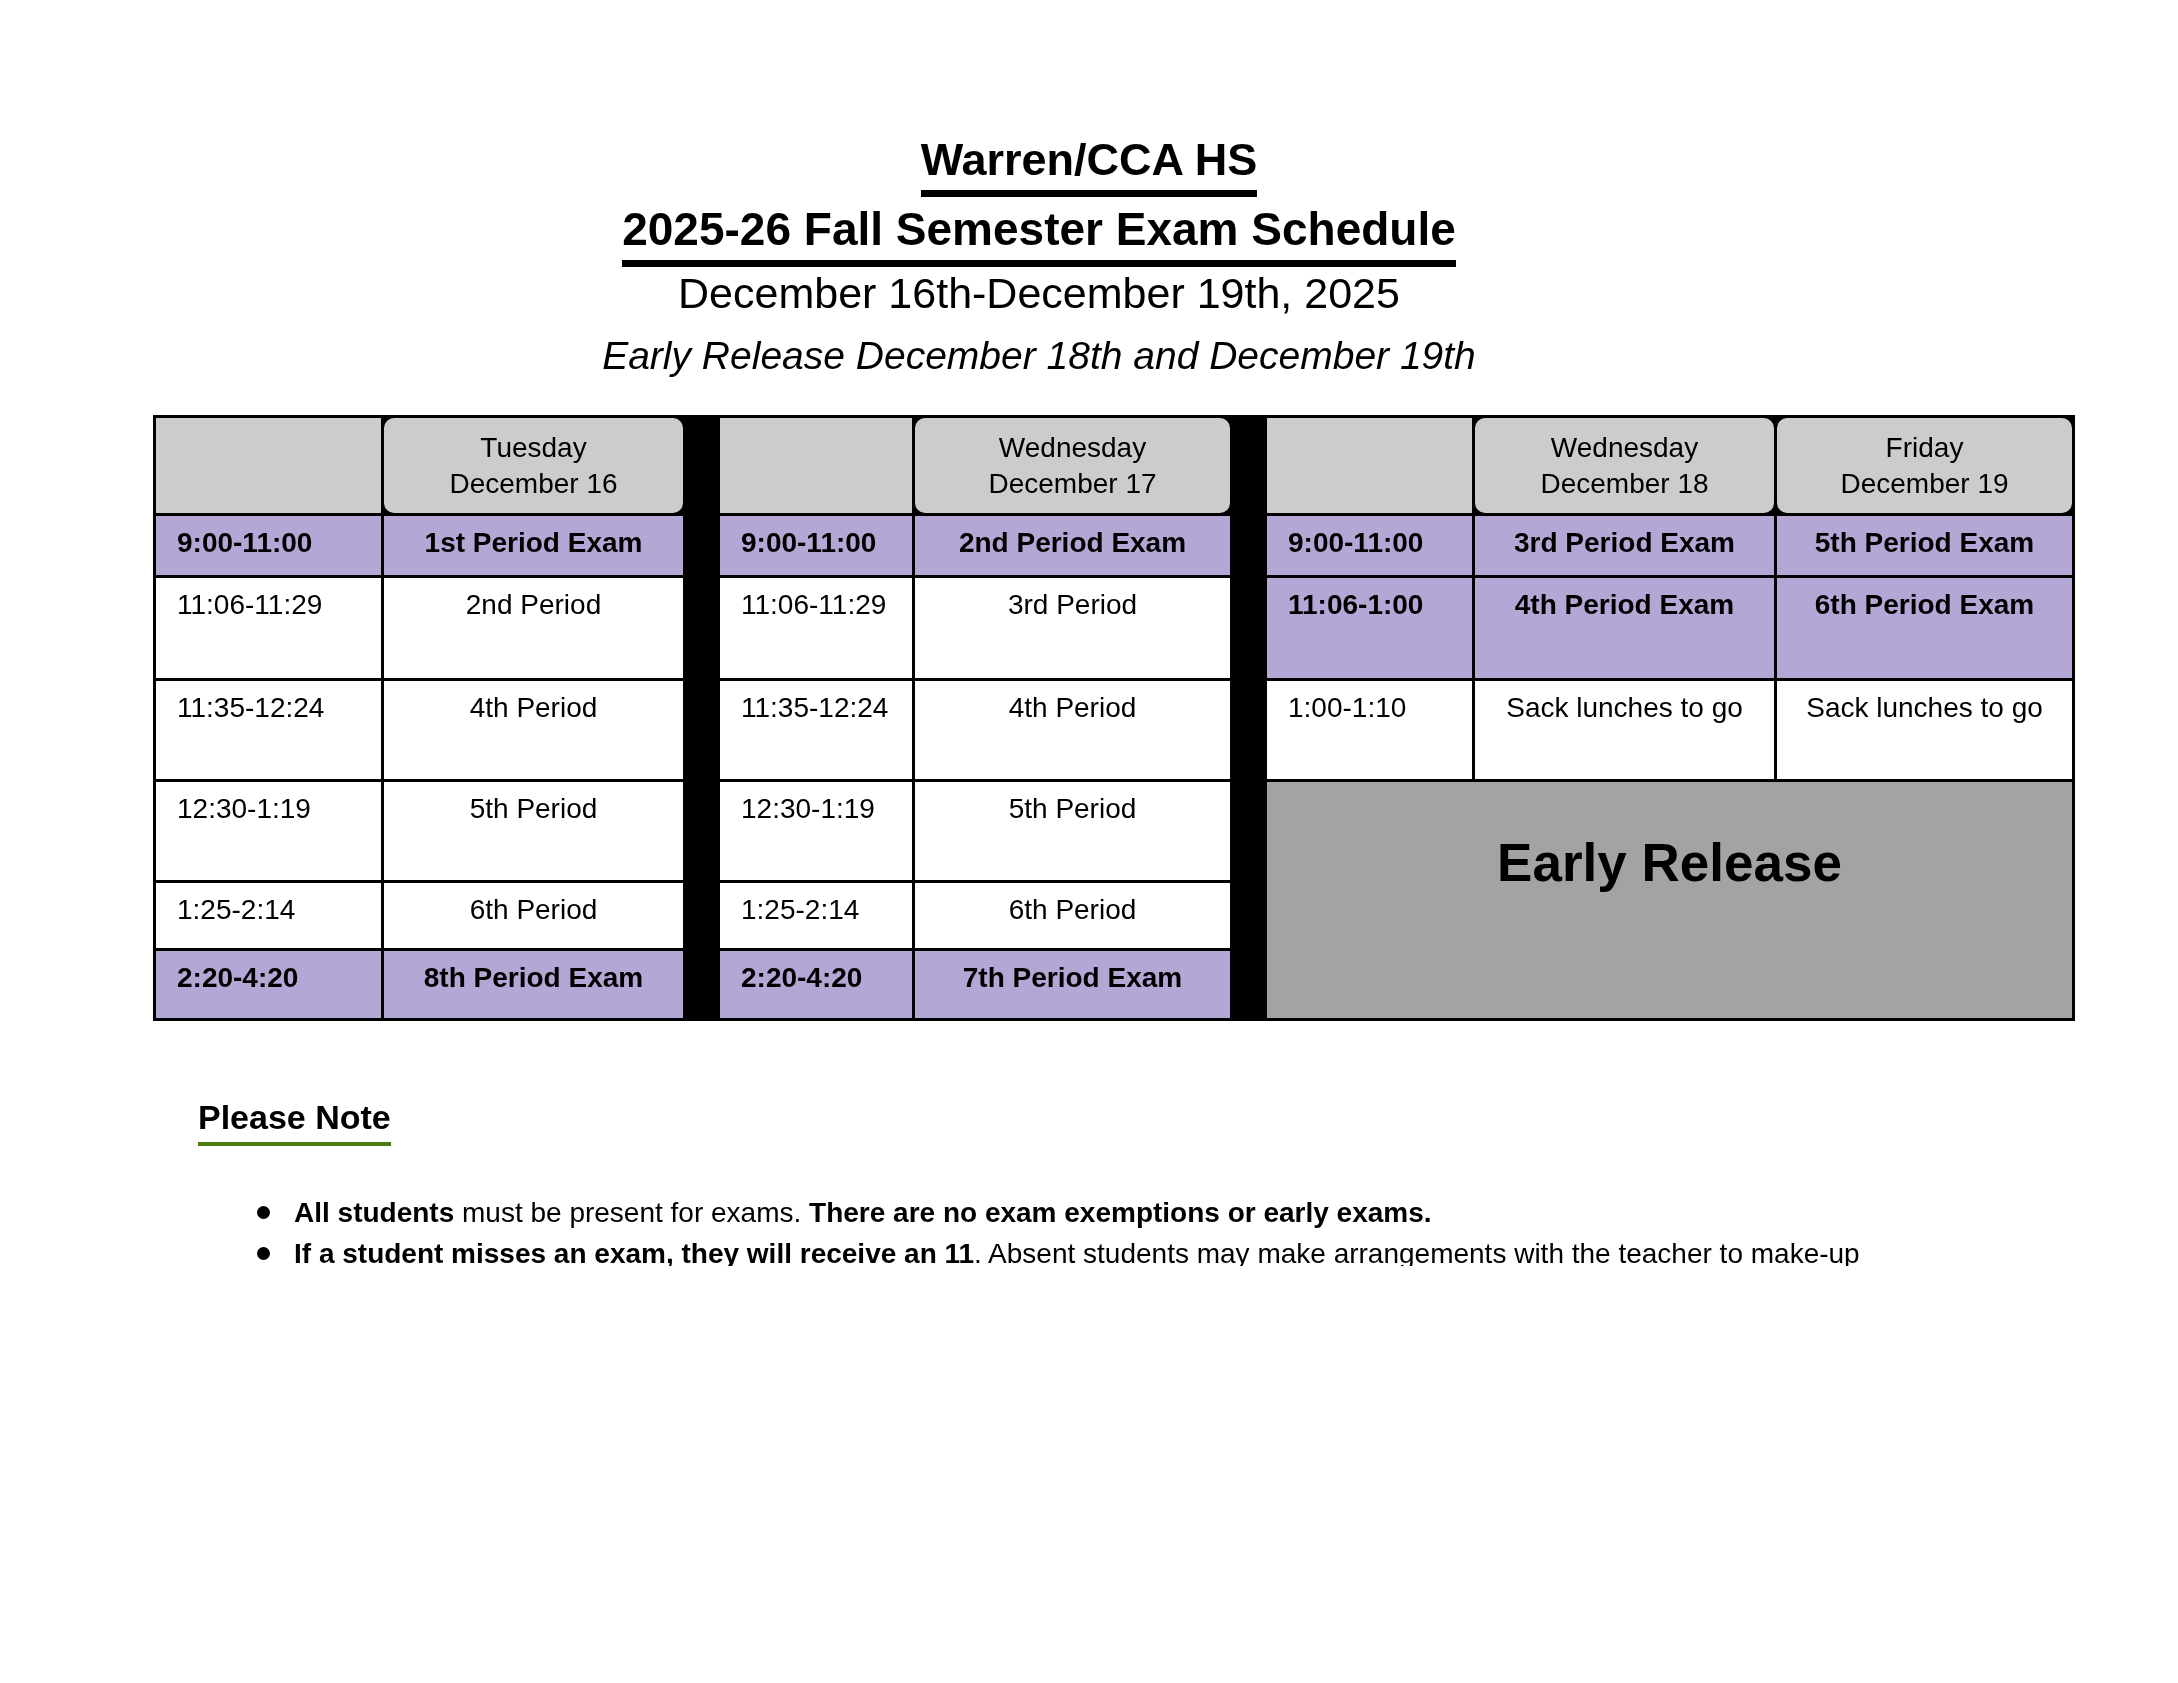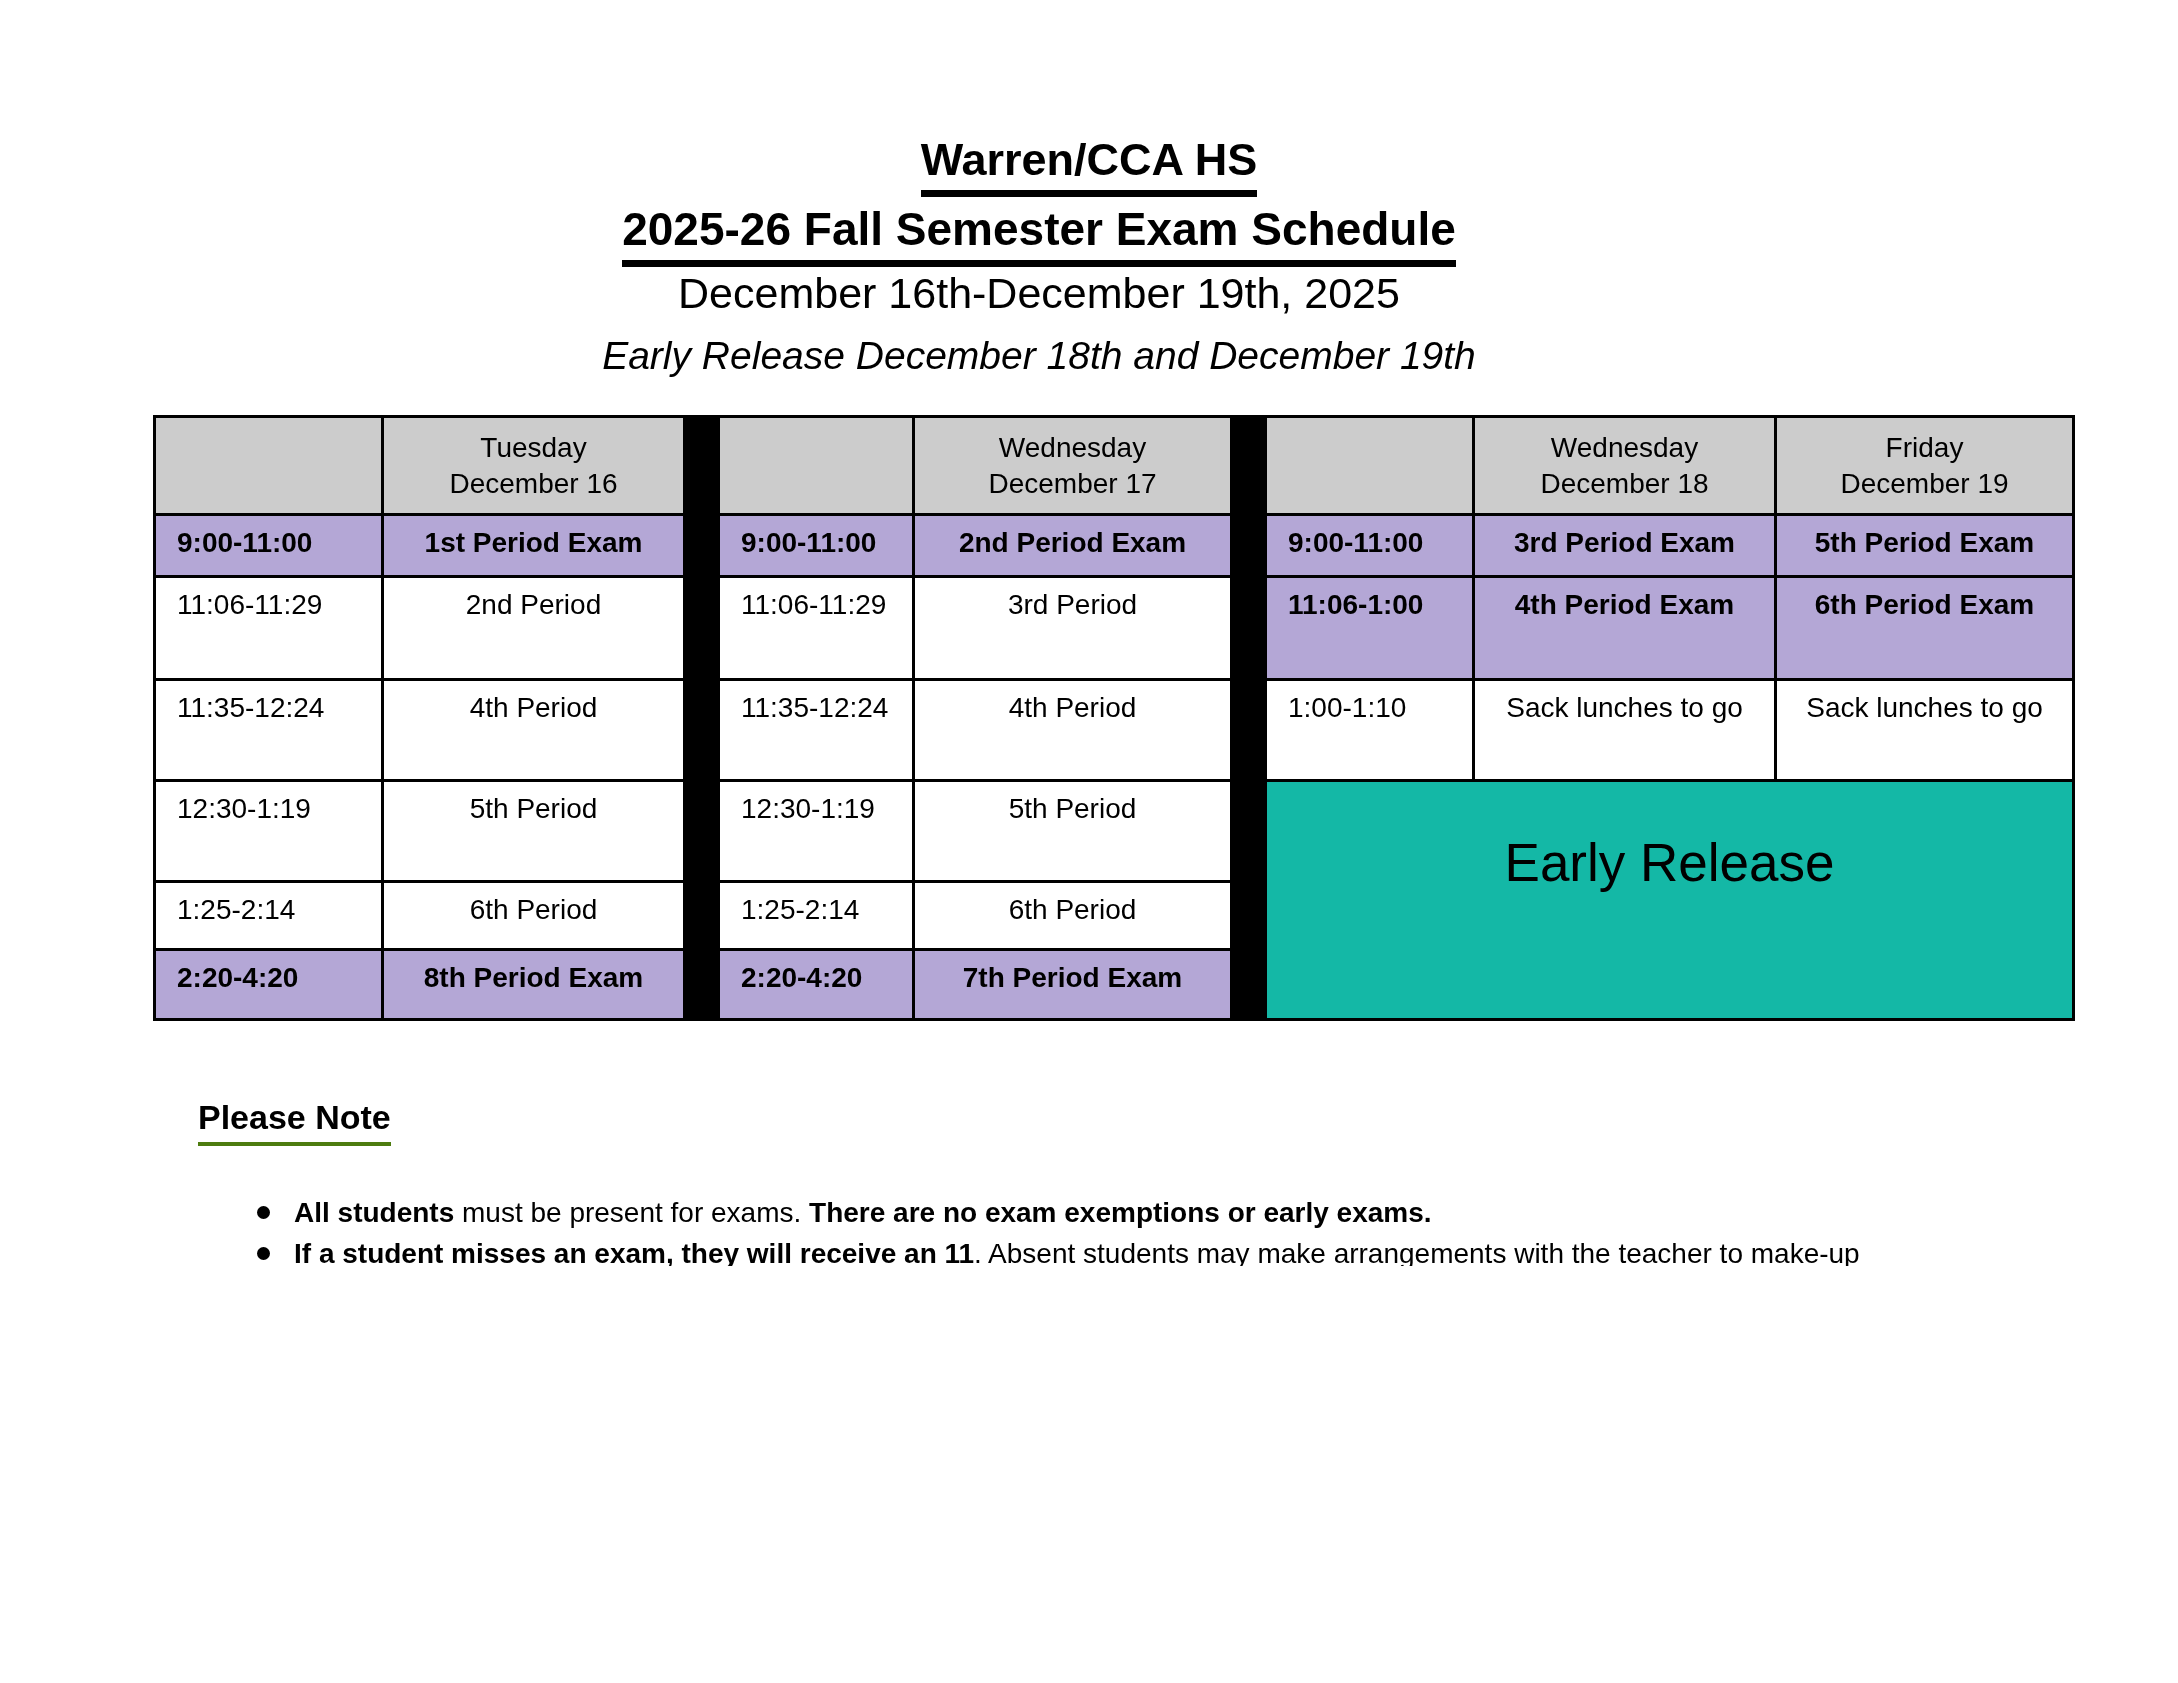--- a/index.html
+++ b/index.html
@@ -24,25 +24,25 @@
     grid-template-columns:225px 299px 31px 192px 315px 31px 205px 299px 1fr;
     grid-template-rows:95px 59px 100px 98px 98px 65px 1fr;
     font-size:28px;
   }
   .cell{background:#fff;box-sizing:border-box;padding-top:11px;overflow:hidden;}
   .gray{background:#cccccc;}
   .purple{background:#b4a7d6;font-weight:bold;}
   .time{text-align:left;padding-left:21px;}
   .label{text-align:center;}
   .hdr{display:flex;flex-direction:column;justify-content:center;align-items:center;
-       text-align:center;line-height:1.28;padding-top:0;}
+       text-align:center;line-height:1.28;padding-top:0;border-radius:10px;}
   .sep{background:#000;grid-row:1/-1;}
   .s1{grid-column:3;} .s2{grid-column:6;}
-  .er{grid-column:7/10;grid-row:5/8;background:#14b8a6;display:flex;justify-content:center;
-      align-items:flex-start;padding-top:50px;font-size:53px;font-weight:normal;}
+  .er{grid-column:7/10;grid-row:5/8;background:#a3a3a3;display:flex;justify-content:center;
+      align-items:flex-start;padding-top:50px;font-size:53px;font-weight:bold;}
   .c1{grid-column:1}.c2{grid-column:2}.c4{grid-column:4}.c5{grid-column:5}
   .c7{grid-column:7}.c8{grid-column:8}.c9{grid-column:9}
   .r1{grid-row:1}.r2{grid-row:2}.r3{grid-row:3}.r4{grid-row:4}
   .r5{grid-row:5}.r6{grid-row:6}.r7{grid-row:7}
   .hdr span{display:block;}
 
   
   .notes{position:absolute;left:198px;top:1097px;width:1713px;}
   .note-head{font-size:34px;font-weight:bold;line-height:1.2;}
   .note-head .nu{display:inline-block;border-bottom:4px solid #4d7c0f;padding-bottom:4px;}

